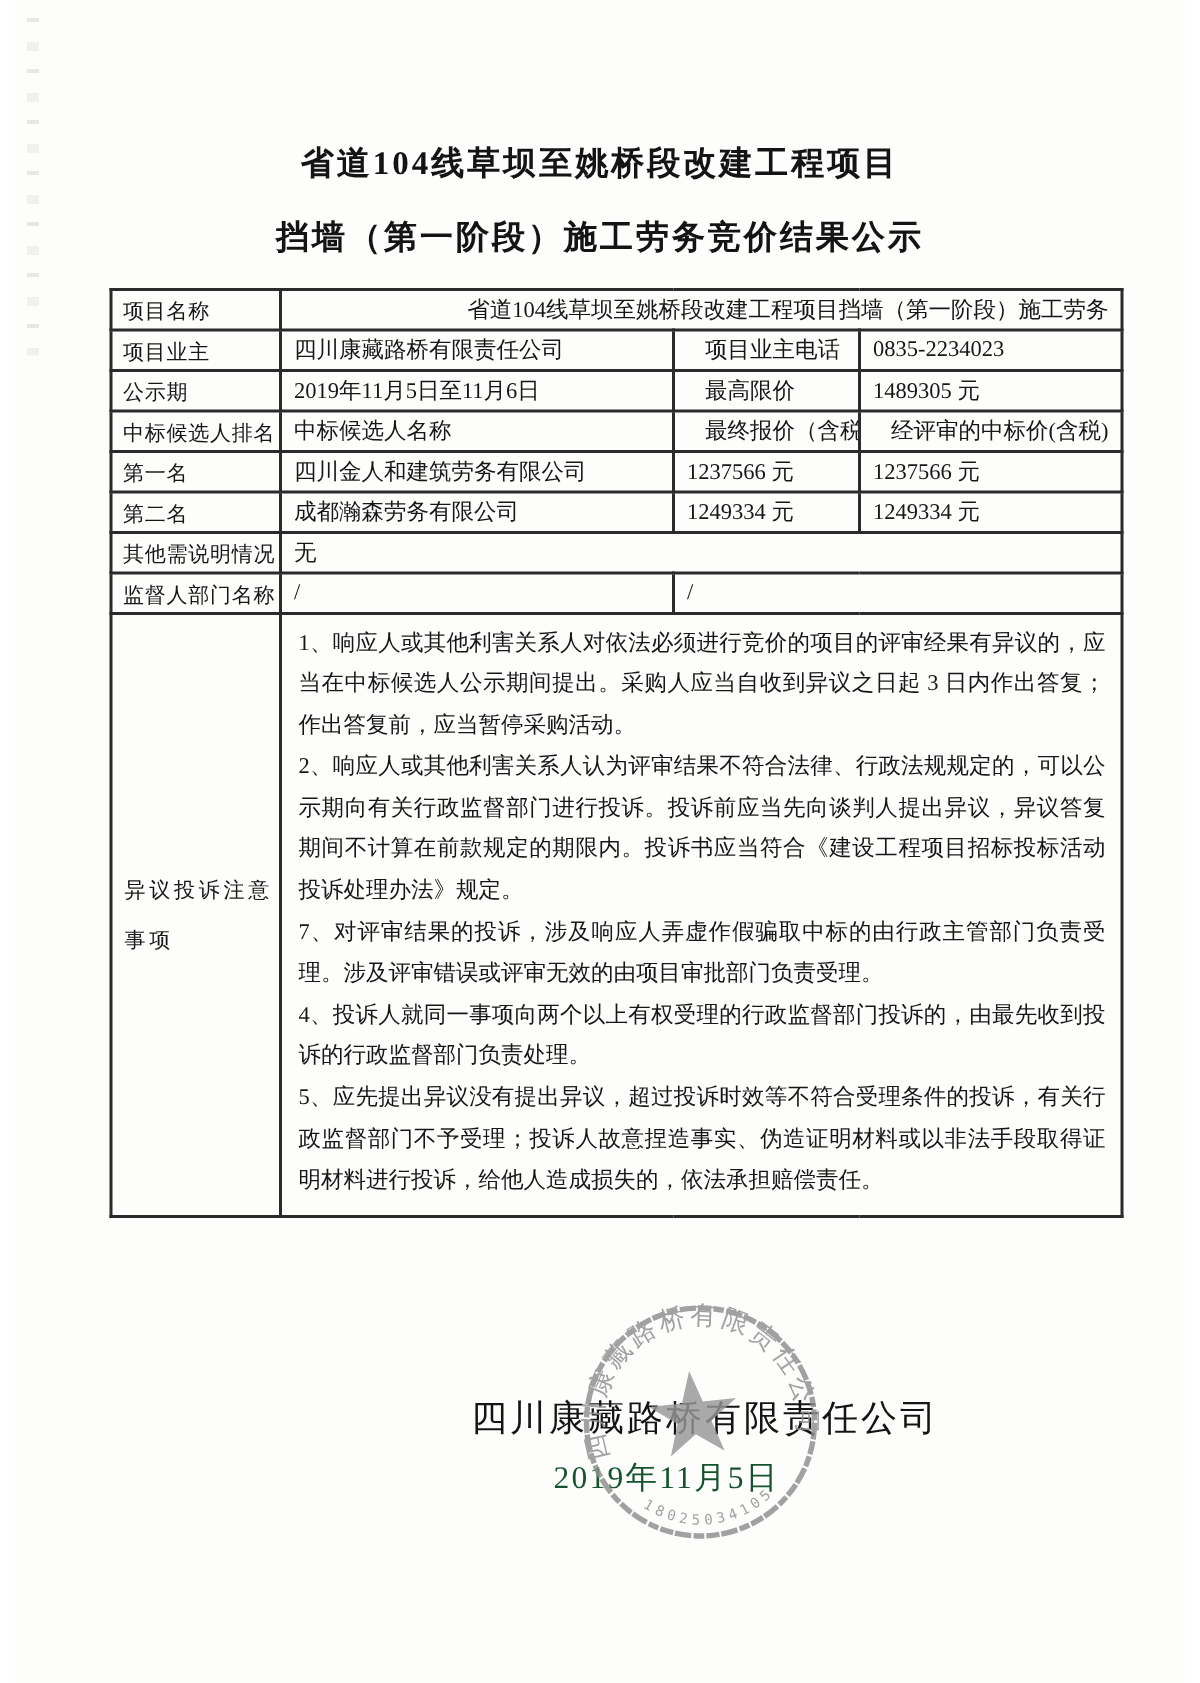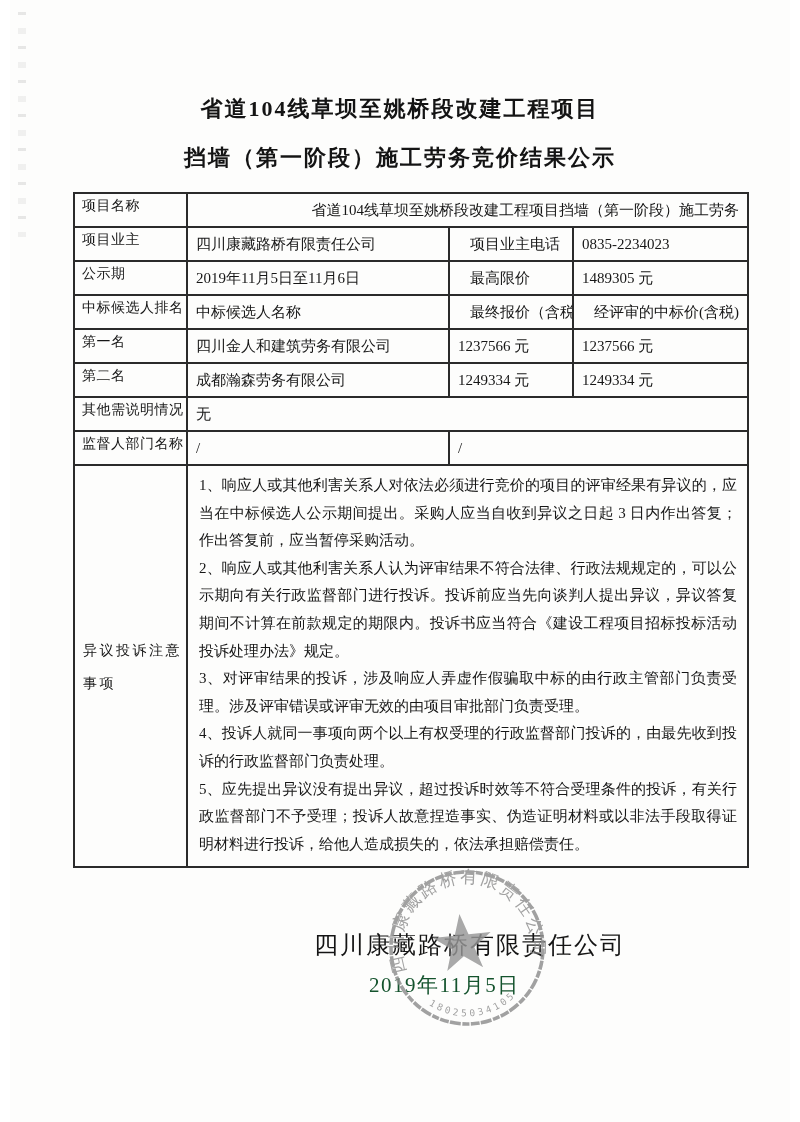--- a/index.html
+++ b/index.html
@@ -46,21 +46,21 @@
     color: #161616;
     padding: 3px 8px;
     height: 26.5px;
     vertical-align: middle;
     overflow: hidden;
     white-space: nowrap;
   }
   .doc-table td.wrap { white-space: normal; text-align: right; }
   .doc-table td.c-label {
     font-size: 14px;
-    padding: 3px 2px 11px 7px;
+    padding: 3px 2px 0 7px;
     letter-spacing: 0.5px;
   }
   .doc-table td.c-tight { padding-left: 20px; padding-right: 2px; }
   .doc-table td.obj-label {
     font-size: 14px;
     letter-spacing: 2.5px;
     line-height: 33px;
     white-space: normal;
     vertical-align: middle;
     padding: 5px 3px 3px 8px;
@@ -161,21 +161,21 @@
       <tr>
         <td class="c-label">监督人部门名称</td>
         <td>/</td>
         <td colspan="2">/</td>
       </tr>
       <tr>
         <td class="obj-label">异议投诉注意事项</td>
         <td colspan="3" class="obj-cell">
           <p>1、响应人或其他利害关系人对依法必须进行竞价的项目的评审经果有异议的，应当在中标候选人公示期间提出。采购人应当自收到异议之日起 3 日内作出答复；作出答复前，应当暂停采购活动。</p>
           <p>2、响应人或其他利害关系人认为评审结果不符合法律、行政法规规定的，可以公示期向有关行政监督部门进行投诉。投诉前应当先向谈判人提出异议，异议答复期间不计算在前款规定的期限内。投诉书应当符合《建设工程项目招标投标活动投诉处理办法》规定。</p>
-          <p>3、对评审结果的投诉，涉及响应人弄虚作假骗取中标的由行政主管部门负责受理。涉及评审错误或评审无效的由项目审批部门负责受理。</p>
+          <p>7、对评审结果的投诉，涉及响应人弄虚作假骗取中标的由行政主管部门负责受理。涉及评审错误或评审无效的由项目审批部门负责受理。</p>
           <p>4、投诉人就同一事项向两个以上有权受理的行政监督部门投诉的，由最先收到投诉的行政监督部门负责处理。</p>
           <p>5、应先提出异议没有提出异议，超过投诉时效等不符合受理条件的投诉，有关行政监督部门不予受理；投诉人故意捏造事实、伪造证明材料或以非法手段取得证明材料进行投诉，给他人造成损失的，依法承担赔偿责任。</p>
         </td>
       </tr>
     </tbody>
   </table>
 
   <div class="sig-company">四川康藏路桥有限责任公司</div>
   <div class="sig-date">2019年11月5日</div>
 

